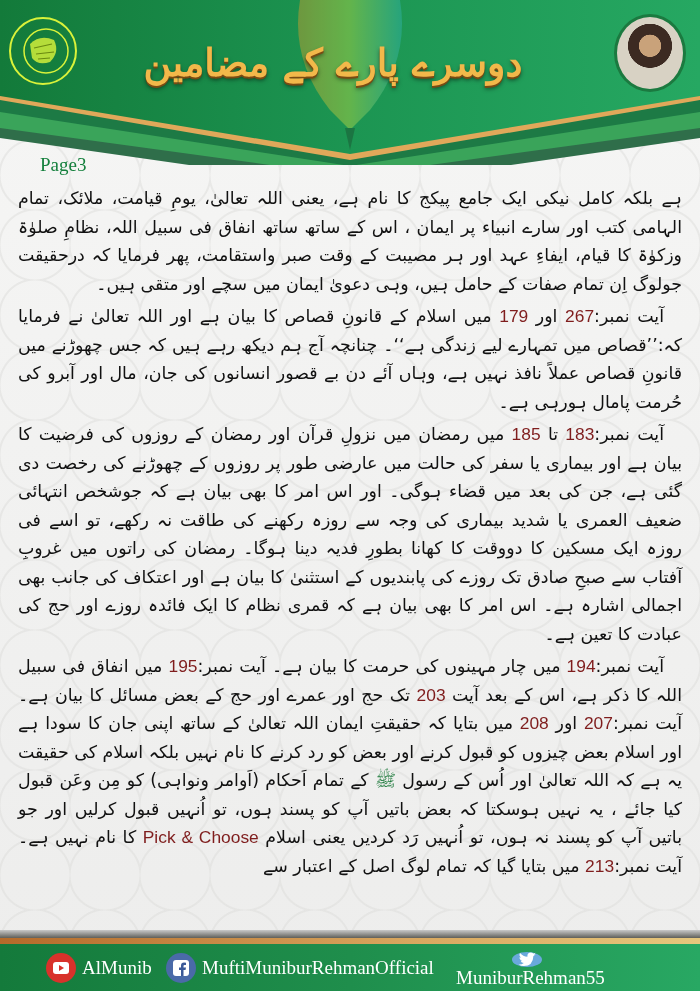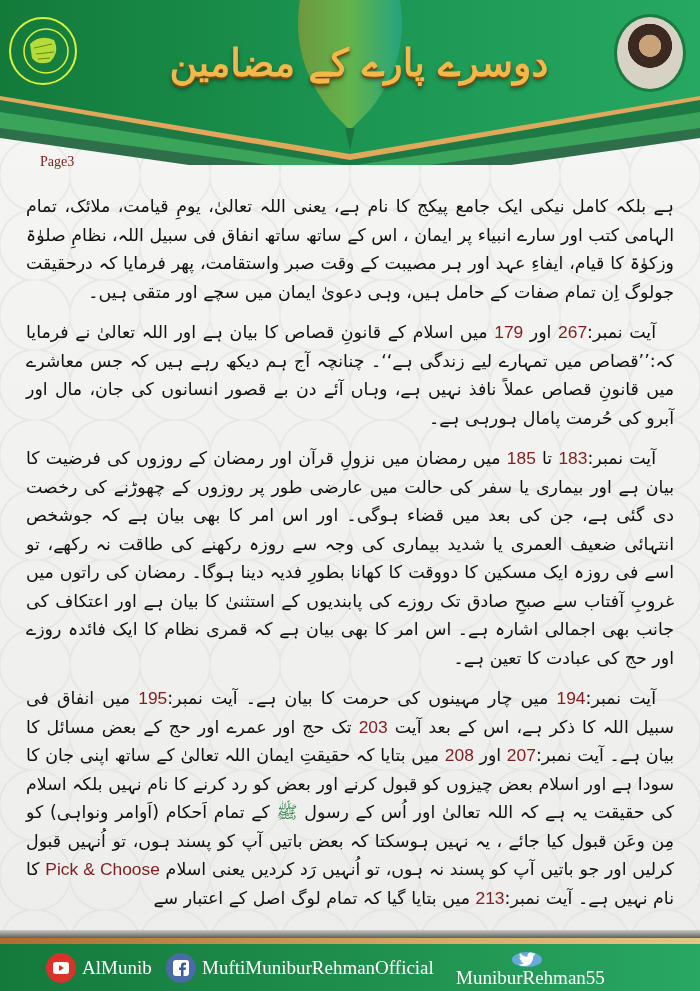--- a/index.html
+++ b/index.html
@@ -22,38 +22,38 @@
   .header svg { position: absolute; left: 0; top: 0; }
   .logo {
     position: absolute; left: 6px; top: 14px; width: 74px; height: 74px;
   }
   .portrait {
     position: absolute; left: 614px; top: 14px; width: 66px; height: 72px;
     border-radius: 50%; border: 3px solid #1b7a40; overflow: hidden;
     background: radial-gradient(circle at 50% 40%, #c9a27a 0 20%, #3c2a22 21% 40%, #d8d2c4 41% 100%);
   }
   .title {
-    position: absolute; left: 124px; top: 28px; width: 470px; height: 70px;
+    position: absolute; left: 98px; top: 28px; width: 470px; height: 70px;
     direction: rtl; text-align: center;
     font-family: "DejaVu Serif", serif; font-size: 38px; font-weight: bold;
     color: #f2b84a;
     text-shadow: 0 2px 0 #7a4a12, 0 3px 4px rgba(0,0,0,0.5);
     line-height: 70px;
   }
   .page-label {
     position: absolute; left: 40px; top: 154px; z-index: 2;
-    font-family: "Liberation Serif", serif; font-size: 14px; color: #7f1d1d;
+    font-family: "Liberation Serif", serif; font-size: 19px; color: #15803d;
   }
   .content {
     position: absolute; left: 14px; top: 180px; width: 672px; z-index: 2;
     direction: rtl; text-align: justify;
     font-family: "DejaVu Sans", sans-serif; font-size: 17.4px; line-height: 28.5px;
     color: #111;
   }
-  .content p { margin: 12px; text-indent: 18px; }
+  .content p { margin: 4px; text-indent: 18px; }
   .content p.first { text-indent: 0; }
   .num { color: #7f1d1d; font-family: "Liberation Sans", sans-serif; }
   .green { color: #1e7a3c; }
   
   .footer {
     position: absolute; left: 0; top: 930px; width: 700px; height: 61px; z-index: 2;
   }
   .footer .bar-grey { position: absolute; left: 0; top: 0; width: 700px; height: 8px;
     background: linear-gradient(180deg, #c9c9c9, #5f5f5a); }
   .footer .bar-gold { position: absolute; left: 0; top: 8px; width: 700px; height: 6px;
@@ -105,21 +105,21 @@
 
   <div class="title">دوسرے پارے کے مضامین</div>
 
   <div class="portrait"></div>
 </div>
 
 <div class="page-label">Page3</div>
 
 <div class="content" id="content">
     <p class="first"><span>ہے بلکہ کامل نیکی ایک جامع پیکج کا نام ہے، یعنی اللہ تعالیٰ، یومِ قیامت، ملائک، تمام الہامی کتب اور سارے انبیاء پر ایمان ، اس کے ساتھ ساتھ انفاق فی سبیل اللہ، نظامِ صلوٰۃ وزکوٰۃ کا قیام، ایفاءِ عہد اور ہر مصیبت کے وقت صبر واستقامت، پھر فرمایا کہ درحقیقت جولوگ اِن تمام صفات کے حامل ہیں، وہی دعویٰ ایمان میں سچے اور متقی ہیں۔</span></p>
-    <p><span>آیت نمبر:</span><span class="num">267</span><span> اور </span><span class="num">179</span><span> میں اسلام کے قانونِ قصاص کا بیان ہے اور اللہ تعالیٰ نے فرمایا کہ:’’قصاص میں تمہارے لیے زندگی ہے‘‘۔ چنانچہ آج ہم دیکھ رہے ہیں کہ جس معاشرے میں قانونِ قصاص عملاً نافذ نہیں ہے، وہاں آئے دن بے قصور انسانوں کی جان، مال اور آبرو کی حُرمت پامال ہورہی ہے۔</span></p>
+    <p><span>آیت نمبر:</span><span class="num">267</span><span> اور </span><span class="num">179</span><span> میں اسلام کے قانونِ قصاص کا بیان ہے اور اللہ تعالیٰ نے فرمایا کہ:’’قصاص میں تمہارے لیے زندگی ہے‘‘۔ چنانچہ آج ہم دیکھ رہے ہیں کہ جس چھوڑنے میں قانونِ قصاص عملاً نافذ نہیں ہے، وہاں آئے دن بے قصور انسانوں کی جان، مال اور آبرو کی حُرمت پامال ہورہی ہے۔</span></p>
     <p><span>آیت نمبر:</span><span class="num">183</span><span> تا </span><span class="num">185</span><span> میں رمضان میں نزولِ قرآن اور رمضان کے روزوں کی فرضیت کا بیان ہے اور بیماری یا سفر کی حالت میں عارضی طور پر روزوں کے چھوڑنے کی رخصت دی گئی ہے، جن کی بعد میں قضاء ہوگی۔ اور اس امر کا بھی بیان ہے کہ جوشخص انتہائی ضعیف العمری یا شدید بیماری کی وجہ سے روزہ رکھنے کی طاقت نہ رکھے، تو اسے فی روزہ ایک مسکین کا دووقت کا کھانا بطورِ فدیہ دینا ہوگا۔ رمضان کی راتوں میں غروبِ آفتاب سے صبحِ صادق تک روزے کی پابندیوں کے استثنیٰ کا بیان ہے اور اعتکاف کی جانب بھی اجمالی اشارہ ہے۔ اس امر کا بھی بیان ہے کہ قمری نظام کا ایک فائدہ روزے اور حج کی عبادت کا تعین ہے۔</span></p>
     <p><span>آیت نمبر:</span><span class="num">194</span><span> میں چار مہینوں کی حرمت کا بیان ہے۔ آیت نمبر:</span><span class="num">195</span><span> میں انفاق فی سبیل اللہ کا ذکر ہے، اس کے بعد آیت </span><span class="num">203</span><span> تک حج اور عمرے اور حج کے بعض مسائل کا بیان ہے۔ آیت نمبر:</span><span class="num">207</span><span> اور </span><span class="num">208</span><span> میں بتایا کہ حقیقتِ ایمان اللہ تعالیٰ کے ساتھ اپنی جان کا سودا ہے اور اسلام بعض چیزوں کو قبول کرنے اور بعض کو رد کرنے کا نام نہیں بلکہ اسلام کی حقیقت یہ ہے کہ اللہ تعالیٰ اور اُس کے رسول </span><span class="green">ﷺ</span><span> کے تمام اَحکام (اَوامر ونواہی) کو مِن وعَن قبول کیا جائے ، یہ نہیں ہوسکتا کہ بعض باتیں آپ کو پسند ہوں، تو اُنہیں قبول کرلیں اور جو باتیں آپ کو پسند نہ ہوں، تو اُنہیں رَد کردیں یعنی اسلام </span><span class="num">Pick &amp; Choose</span><span> کا نام نہیں ہے۔ آیت نمبر:</span><span class="num">213</span><span> میں بتایا گیا کہ تمام لوگ اصل کے اعتبار سے</span></p>
   </div>
 
 <div class="footer">
   <div class="bar-grey"></div>
   <div class="bar-gold"></div>
   <div class="bar-green"></div>
 
   <div class="social" style="left:46px;">

